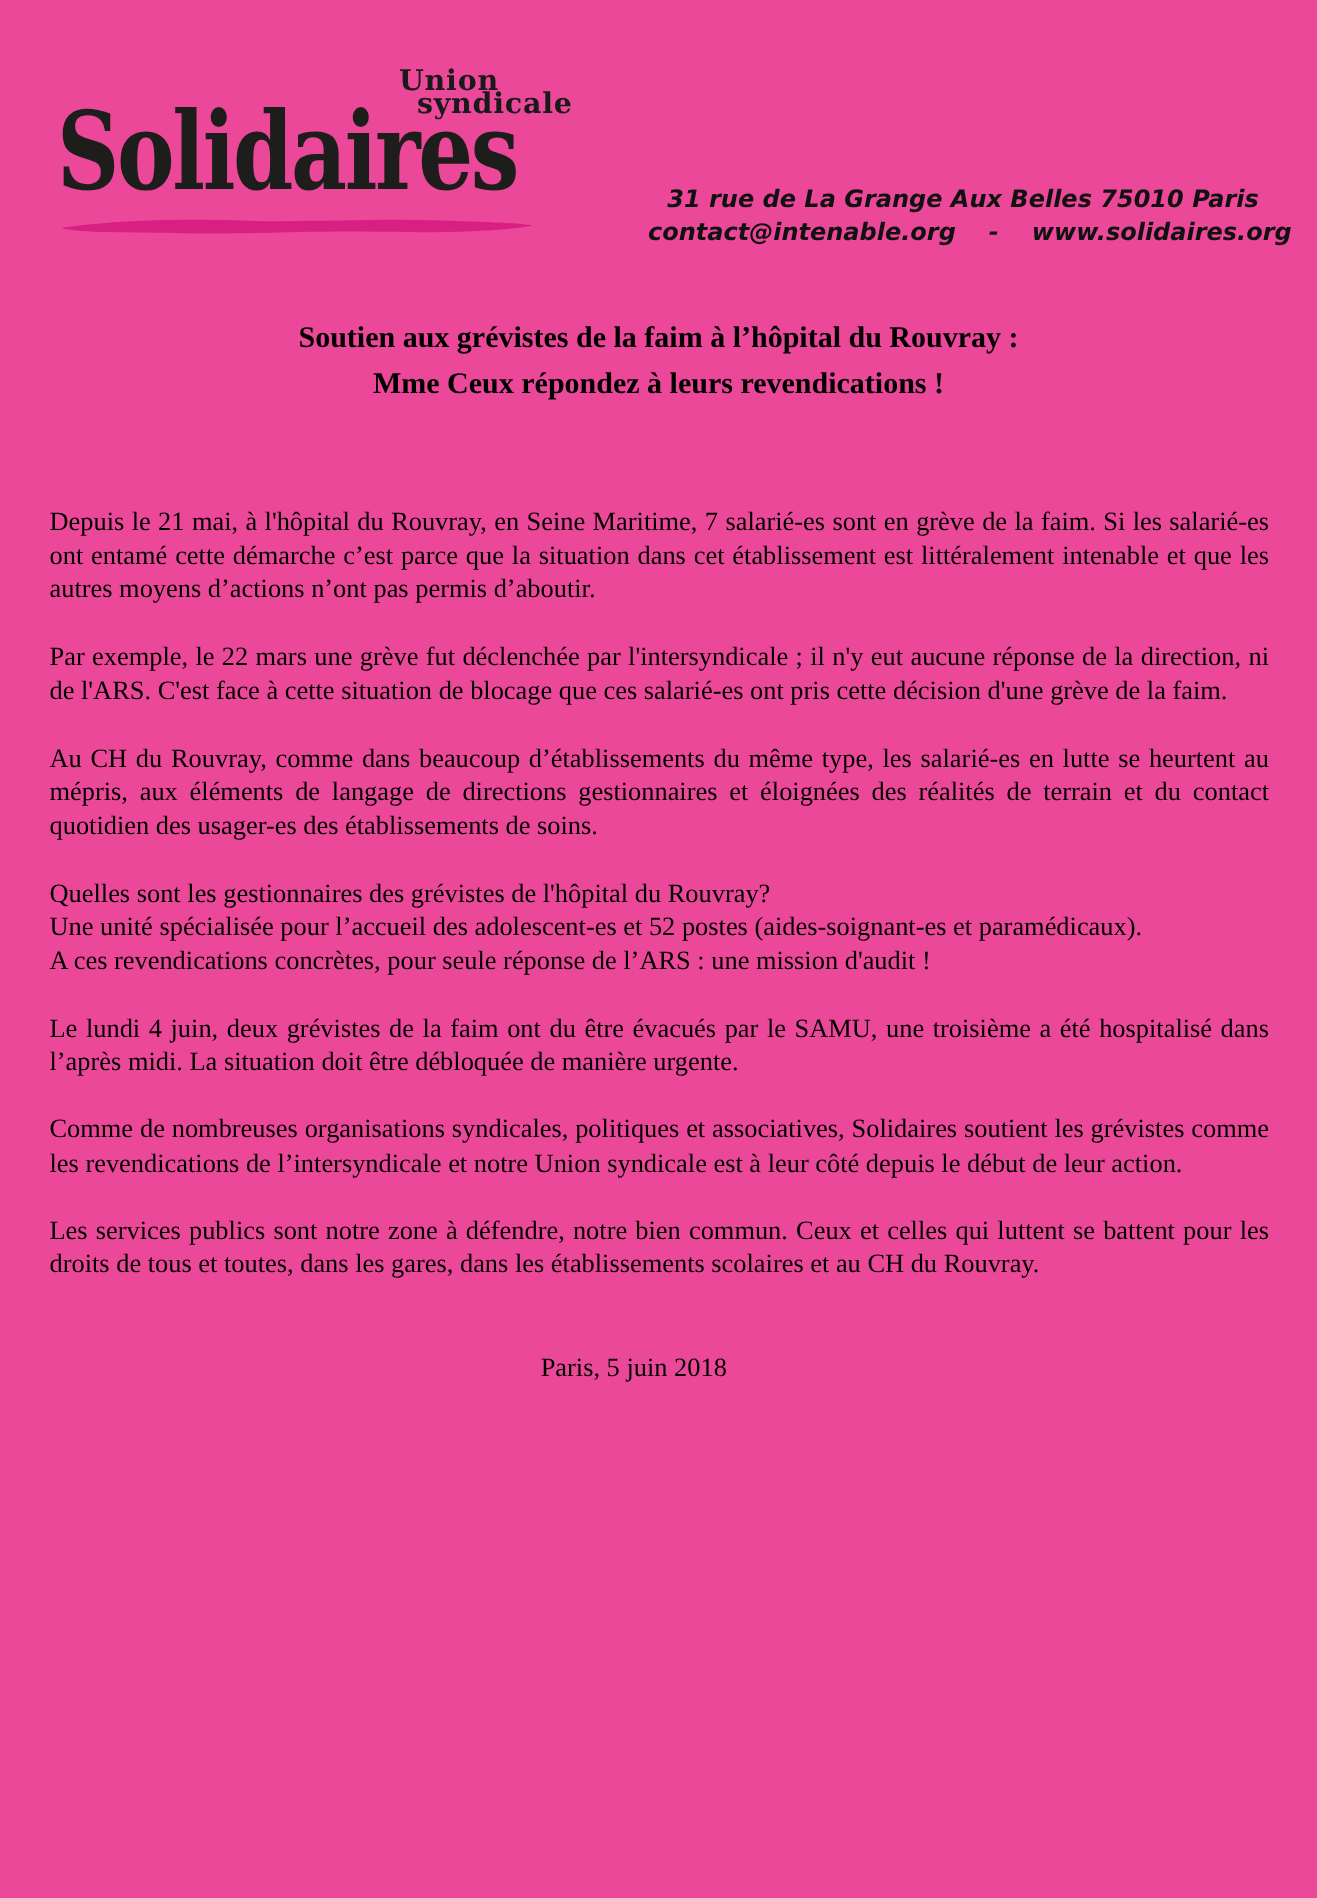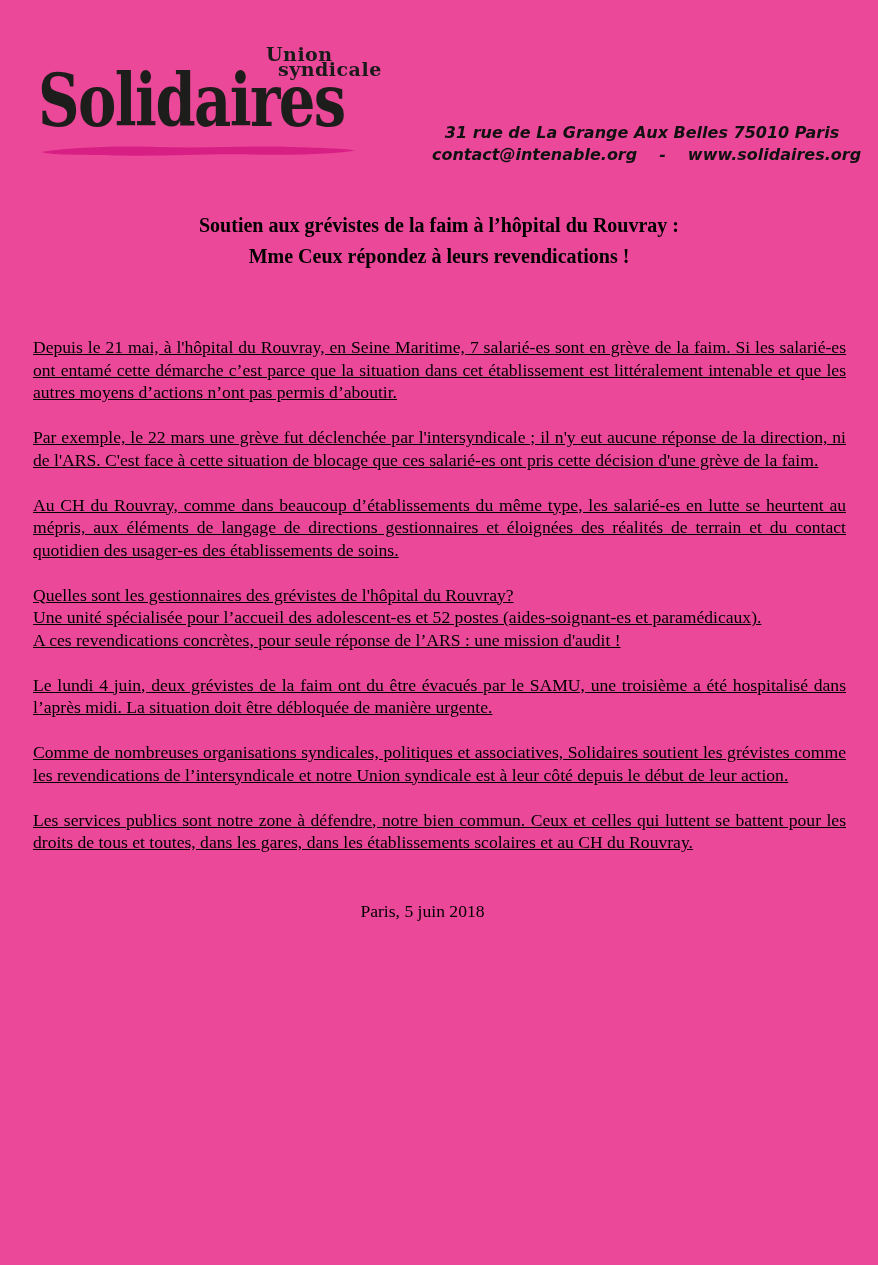--- a/index.html
+++ b/index.html
@@ -93,21 +93,20 @@
     line-height: 31px;
     color: #000000;
   }
 
   
   .document-body {
     margin: 64px 32px 16px 33px;
     font-size: 17.6px;
     line-height: 22.5px;
     color: #000000;
-    text-decoration: underline;
   }
   .paragraph { margin: 0 0 22.5px 0; }
   .paragraph:last-child { margin-bottom: 0; }
   .segment {
     text-align: justify;
     text-justify: inter-word;
   }
 
   
   .dateline {

